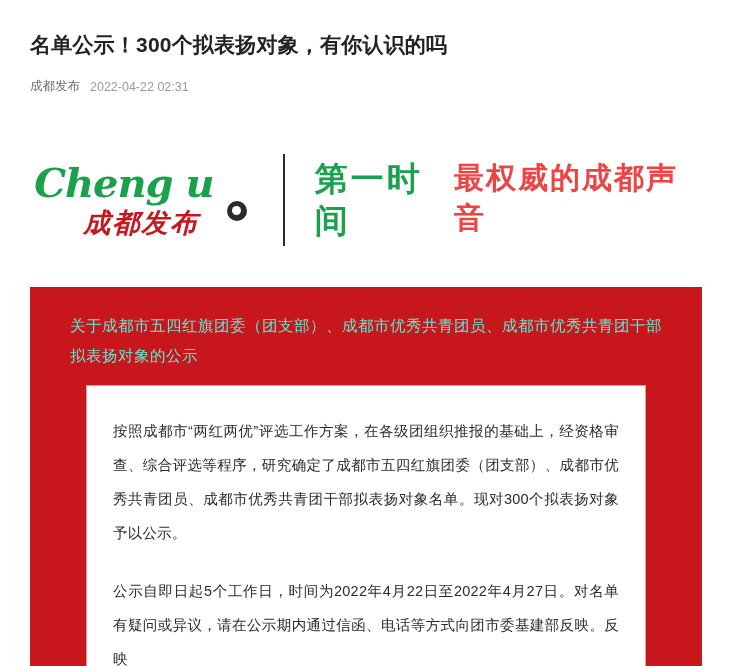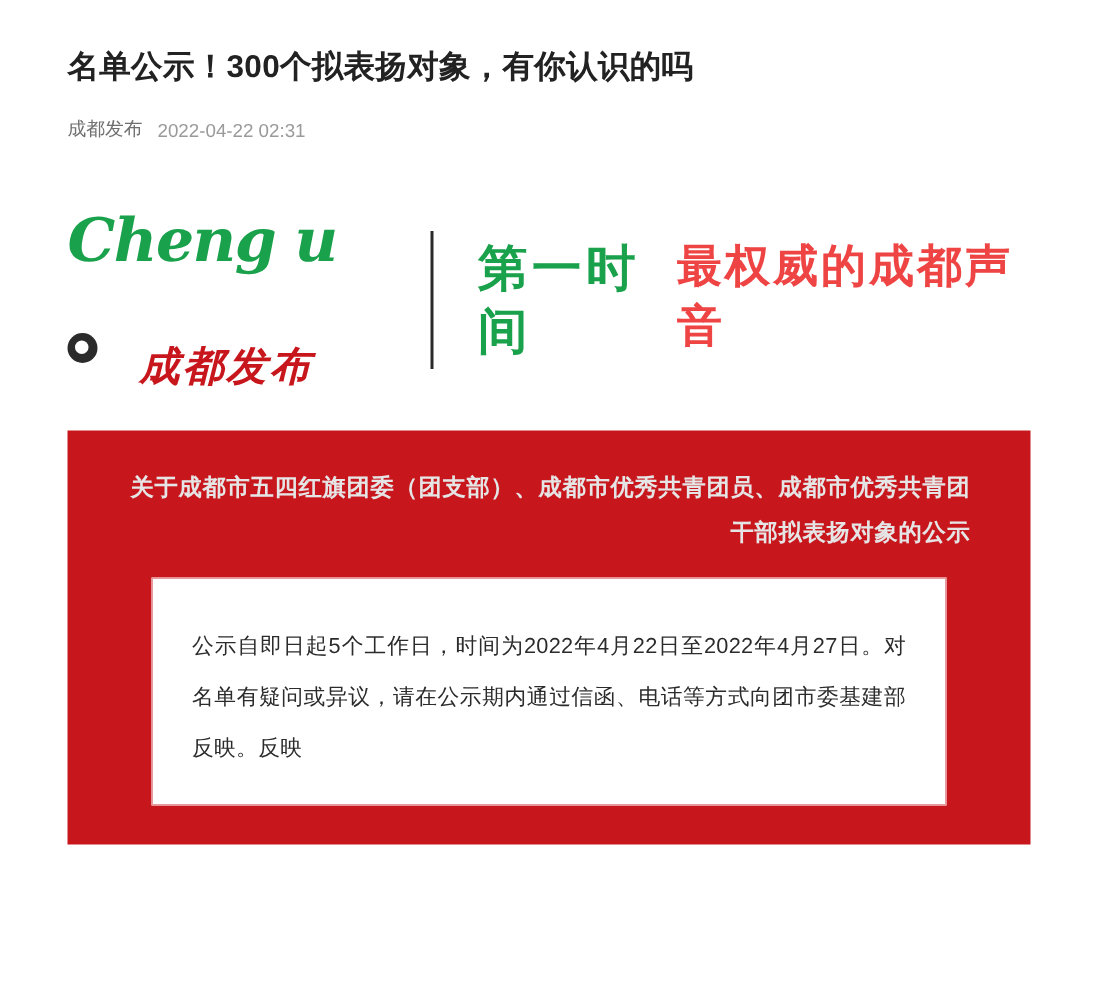--- a/index.html
+++ b/index.html
@@ -12,21 +12,21 @@
     background: #ffffff;
     font-family: "Liberation Sans", sans-serif;
     color: #222;
     overflow: hidden;
   }
   .page {
     position: relative;
     width: 732px;
     height: 666px;
     box-sizing: border-box;
-    padding: 0 45px;
+    padding: 0 30px;
   }
   .article-title {
     margin: 0;
     padding-top: 30px;
     font-size: 21px;
     line-height: 30px;
     font-weight: bold;
     color: #222222;
     letter-spacing: 0.2px;
   }
@@ -130,25 +130,25 @@
     color: #ef4444;
     letter-spacing: 2px;
     line-height: 40px;
   }
   .notice-card {
     margin-top: 22px;
     background: #c8161d;
     padding: 24px 40px 26px 40px;
   }
   .notice-heading {
-    color: #e5e5e5;
+    color: #5eead4;
     font-size: 15.5px;
-    font-weight: bold;
+    font-weight: normal;
     line-height: 30px;
-    text-align: right;
+    text-align: left;
     letter-spacing: 0.5px;
   }
   .notice-body {
     background: #ffffff;
     margin: 14px 16px 0 16px;
     border: 1px solid #e79a9e;
     padding: 28px 26px 20px 26px;
     box-sizing: border-box;
   }
   .notice-p {
@@ -186,17 +186,18 @@
     <div class="banner-divider"></div>
     <div class="banner-right">
       <div class="banner-line1">第一时间</div>
       <div class="banner-line2">最权威的成都声音</div>
     </div>
   </div>
 
   <div class="notice-card">
     <div class="notice-heading">关于成都市五四红旗团委（团支部）、成都市优秀共青团员、成都市优秀共青团干部拟表扬对象的公示</div>
     <div class="notice-body">
+      <p class="notice-p">按照成都市“两红两优”评选工作方案，在各级团组织推报的基础上，经资格审查、综合评选等程序，研究确定了成都市五四红旗团委（团支部）、成都市优秀共青团员、成都市优秀共青团干部拟表扬对象名单。现对300个拟表扬对象予以公示。</p>
       <p class="notice-p">公示自即日起5个工作日，时间为2022年4月22日至2022年4月27日。对名单有疑问或异议，请在公示期内通过信函、电话等方式向团市委基建部反映。反映</p>
     </div>
   </div>
 
 </div>
 
 </body></html>

